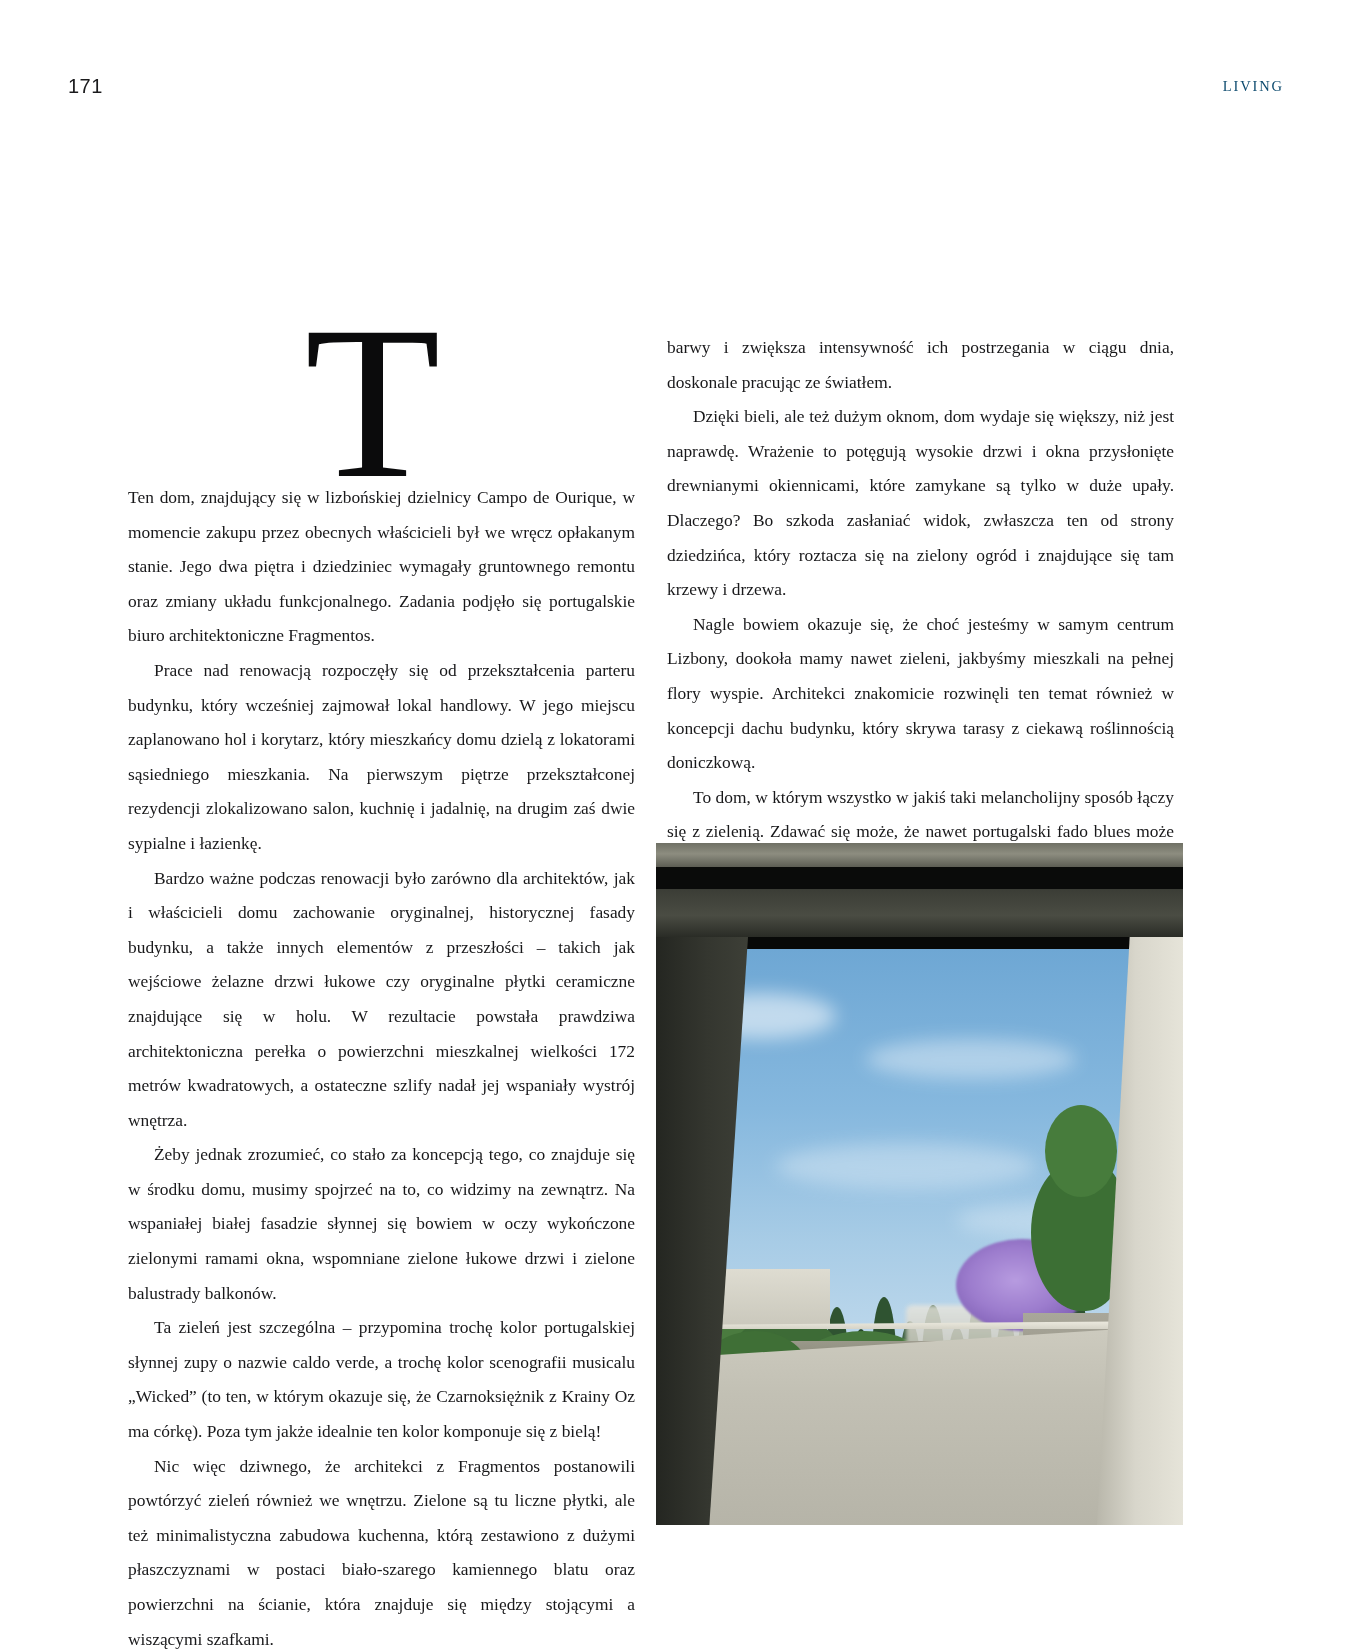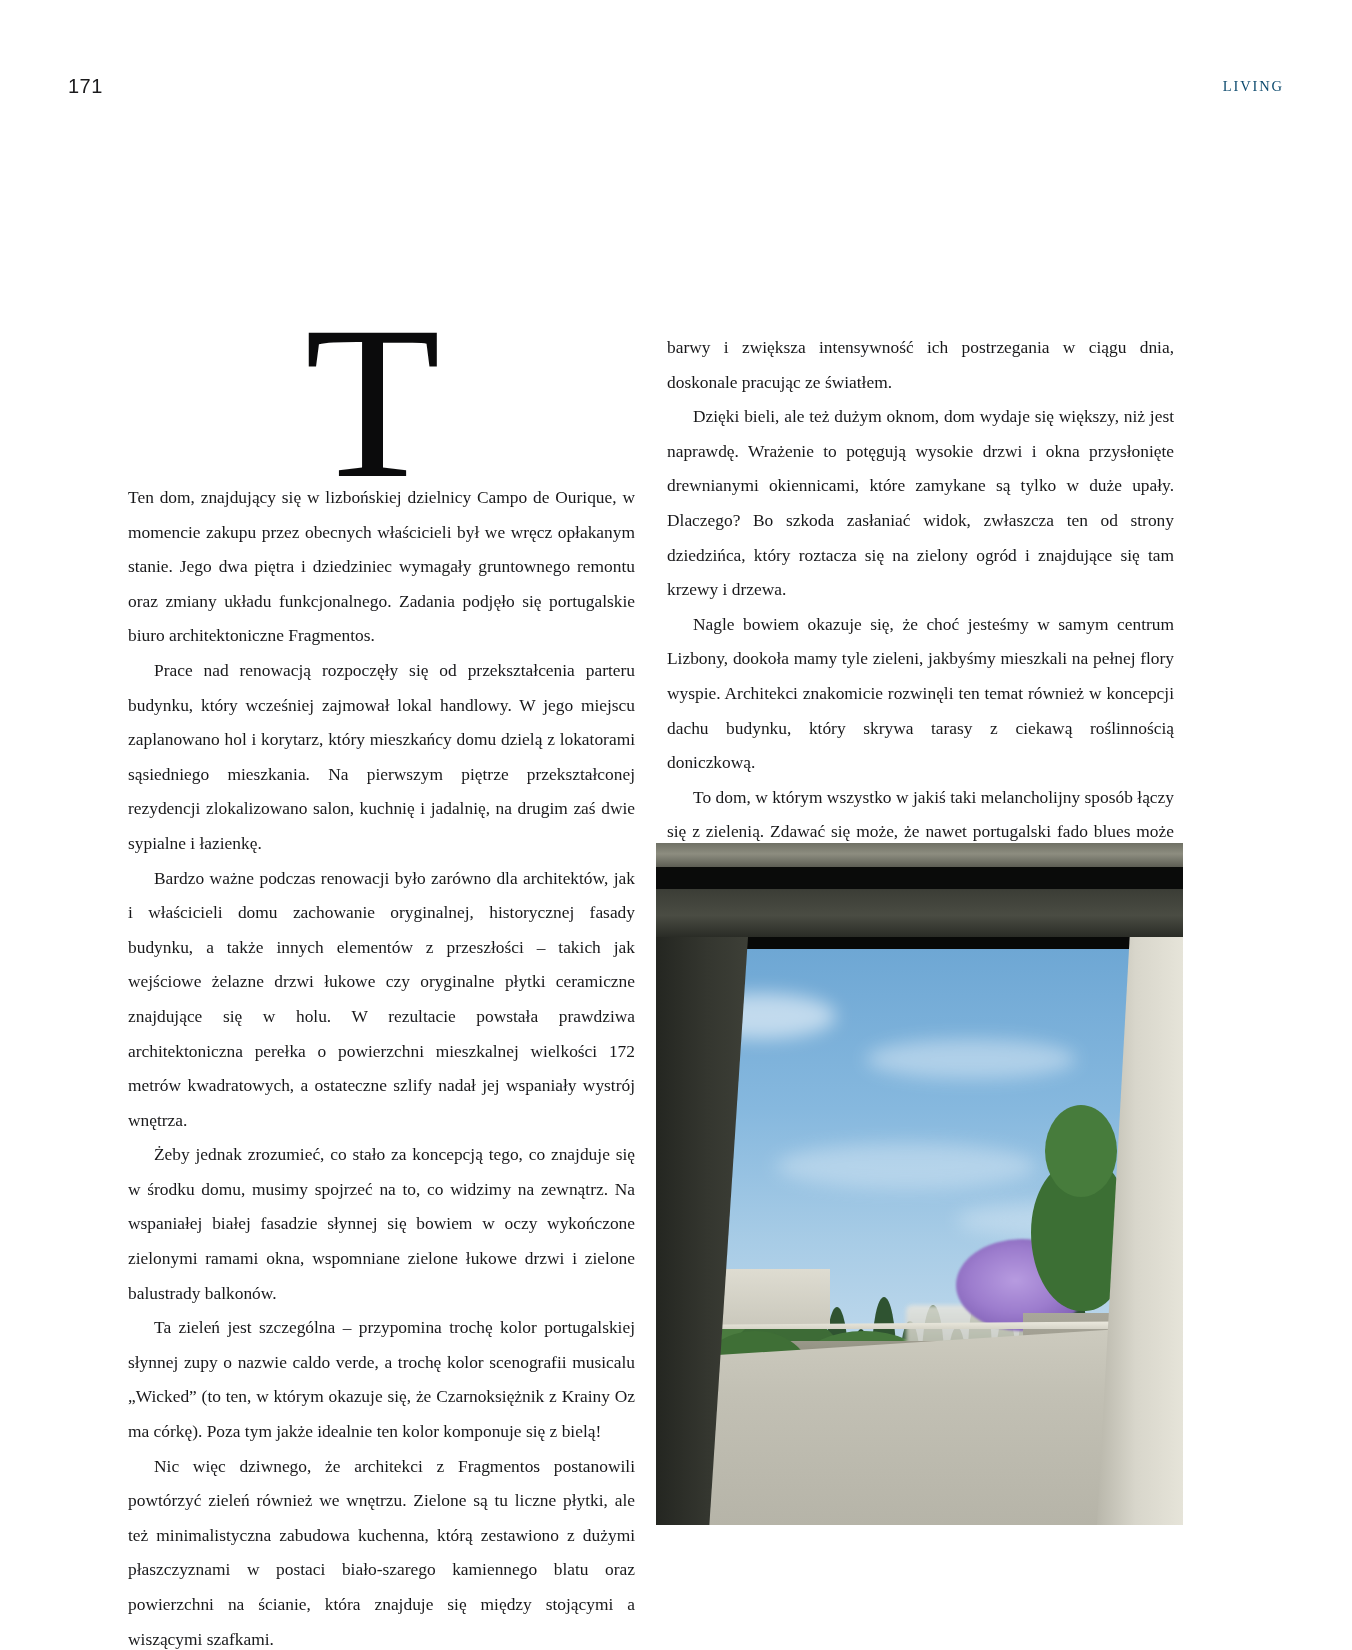--- a/index.html
+++ b/index.html
@@ -237,21 +237,21 @@
   <p>Bardzo ważne podczas renowacji było zarówno dla architektów, jak i właścicieli domu zachowanie oryginalnej, historycznej fasady budynku, a także innych elementów z przeszłości – takich jak wejściowe żelazne drzwi łukowe czy oryginalne płytki ceramiczne znajdujące się w holu. W rezultacie powstała prawdziwa architektoniczna perełka o powierzchni mieszkalnej wielkości 172 metrów kwadratowych, a ostateczne szlify nadał jej wspaniały wystrój wnętrza.</p>
   <p>Żeby jednak zrozumieć, co stało za koncepcją tego, co znajduje się w środku domu, musimy spojrzeć na to, co widzimy na zewnątrz. Na wspaniałej białej fasadzie słynnej się bowiem w oczy wykończone zielonymi ramami okna, wspomniane zielone łukowe drzwi i zielone balustrady balkonów.</p>
   <p>Ta zieleń jest szczególna – przypomina trochę kolor portugalskiej słynnej zupy o nazwie caldo verde, a trochę kolor scenografii musicalu „Wicked” (to ten, w którym okazuje się, że Czarnoksiężnik z Krainy Oz ma córkę). Poza tym jakże idealnie ten kolor komponuje się z bielą!</p>
   <p>Nic więc dziwnego, że architekci z Fragmentos postanowili powtórzyć zieleń również we wnętrzu. Zielone są tu liczne płytki, ale też minimalistyczna zabudowa kuchenna, którą zestawiono z dużymi płaszczyznami w postaci biało-szarego kamiennego blatu oraz powierzchni na ścianie, która znajduje się między stojącymi a wiszącymi szafkami.</p>
 
 </div>
 
 <div class="col col-right">
   <p class="noindent">barwy i zwiększa intensywność ich postrzegania w ciągu dnia, doskonale pracując ze światłem.</p>
   <p>Dzięki bieli, ale też dużym oknom, dom wydaje się większy, niż jest naprawdę. Wrażenie to potęgują wysokie drzwi i okna przysłonięte drewnianymi okiennicami, które zamykane są tylko w duże upały. Dlaczego? Bo szkoda zasłaniać widok, zwłaszcza ten od strony dziedzińca, który roztacza się na zielony ogród i znajdujące się tam krzewy i drzewa.</p>
-  <p>Nagle bowiem okazuje się, że choć jesteśmy w samym centrum Lizbony, dookoła mamy tyle zieleni, jakbyśmy mieszkali na pełnej flory wyspie. Architekci znakomicie rozwinęli ten temat również w koncepcji dachu budynku, który skrywa tarasy z ciekawą roślinnością doniczkową.</p>
+  <p>Nagle bowiem okazuje się, że choć jesteśmy w samym centrum Lizbony, dookoła mamy nawet zieleni, jakbyśmy mieszkali na pełnej flory wyspie. Architekci znakomicie rozwinęli ten temat również w koncepcji dachu budynku, który skrywa tarasy z ciekawą roślinnością doniczkową.</p>
   <p>To dom, w którym wszystko w jakiś taki melancholijny sposób łączy się z zielenią. Zdawać się może, że nawet portugalski fado blues może tu brzmieć na zielono, chociaż każdy muzyk twierdzi, że blues jest raczej niebieski.</p>
 </div>
 
 <figure class="photo" style="margin:0">
   <div class="scene">
 
     <div class="sky"></div>
     <div class="cloud c1"></div>
     <div class="cloud c2"></div>
     <div class="cloud c3"></div>

